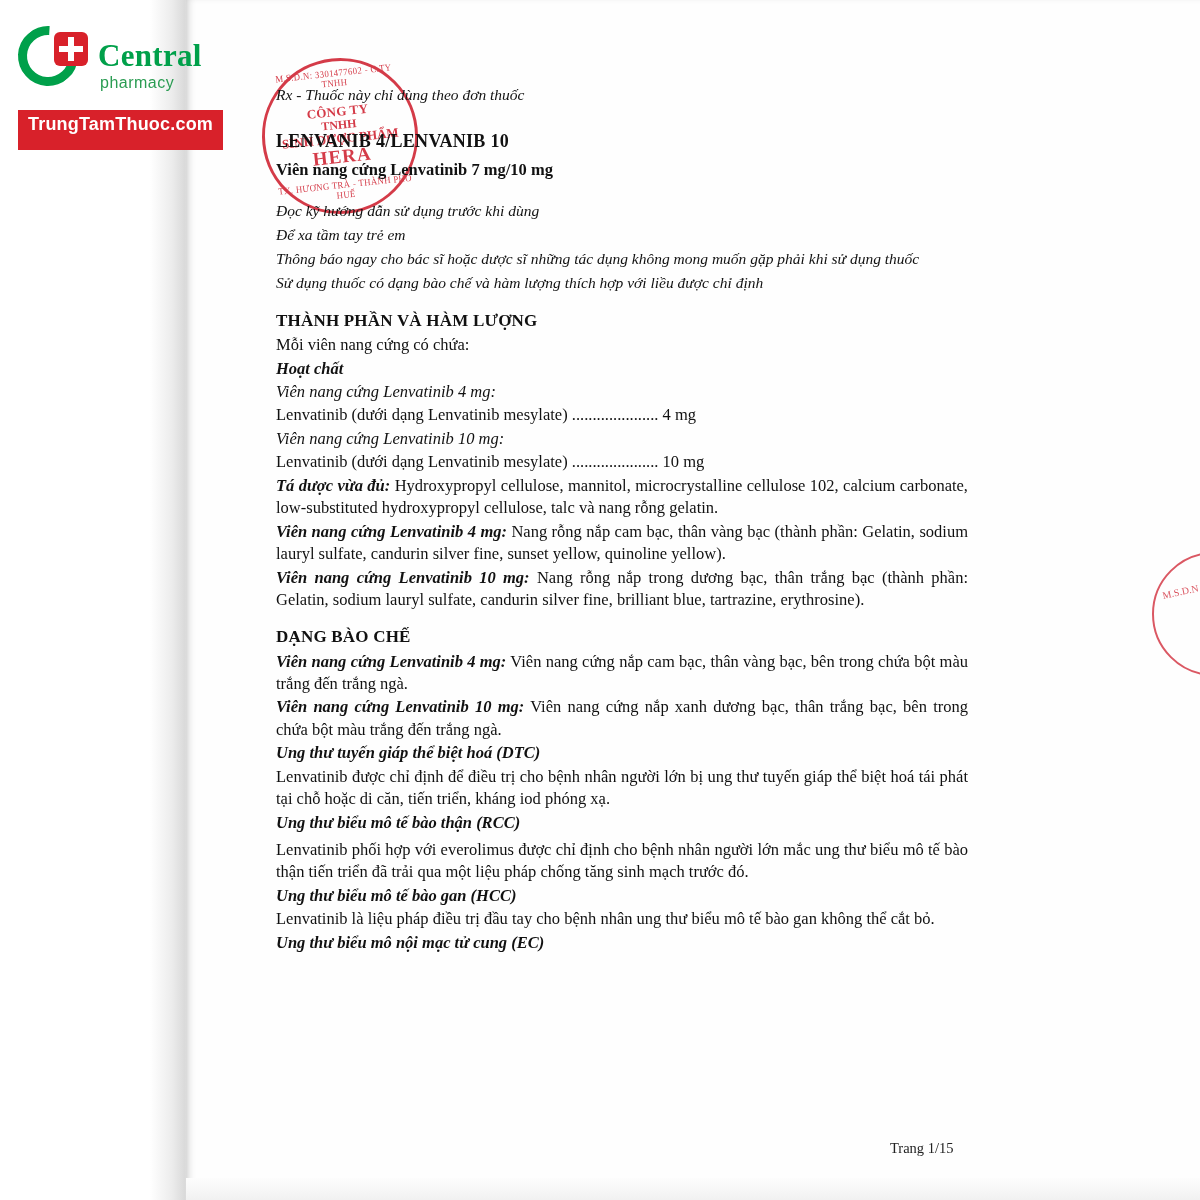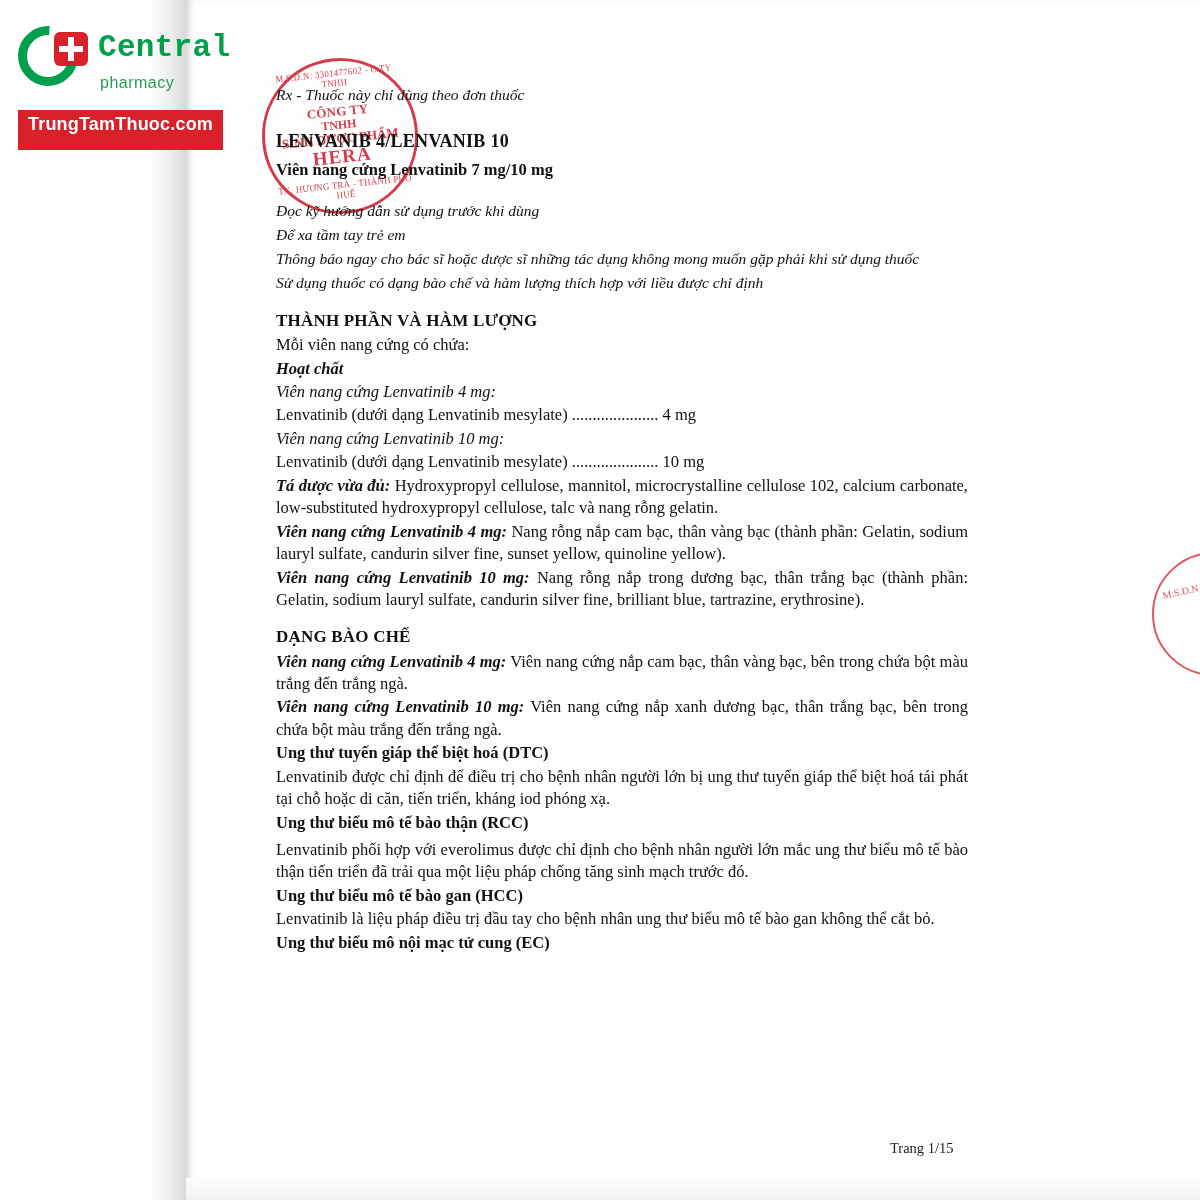--- a/index.html
+++ b/index.html
@@ -86,22 +86,22 @@
   }
   .wm-cross-box:before {
     left: 14px; top: 5px; width: 6px; height: 24px;
   }
   .wm-cross-box:after {
     left: 5px; top: 14px; width: 24px; height: 6px;
   }
   .wm-name {
     position: absolute;
     left: 80px;
-    top: 8px;
-    font-family: Liberation Mono, monospace;
+    top: 16px;
+    font-family: Liberation Serif, serif;
     font-size: 31px;
     font-weight: bold;
     color: #00a04a;
     letter-spacing: 0.3px;
   }
   .wm-sub {
     position: absolute;
     left: 82px;
     top: 52px;
     font-family: "Liberation Sans", sans-serif;
@@ -225,20 +225,21 @@
     margin: 14px 0 2px 0;
     letter-spacing: 0.2px;
   }
   p.para {
     margin: 0 0 1px 0;
     text-align: justify;
   }
   .it { font-style: italic; }
   .bi { font-style: italic; font-weight: bold; }
   .subhead {
+    font-style: italic;
     font-weight: bold;
     margin: 4px 0 1px 0;
   }
   .pagenum {
     position: absolute;
     left: 890px;
     top: 1140px;
     font-size: 14.5px;
     color: #222;
   }

